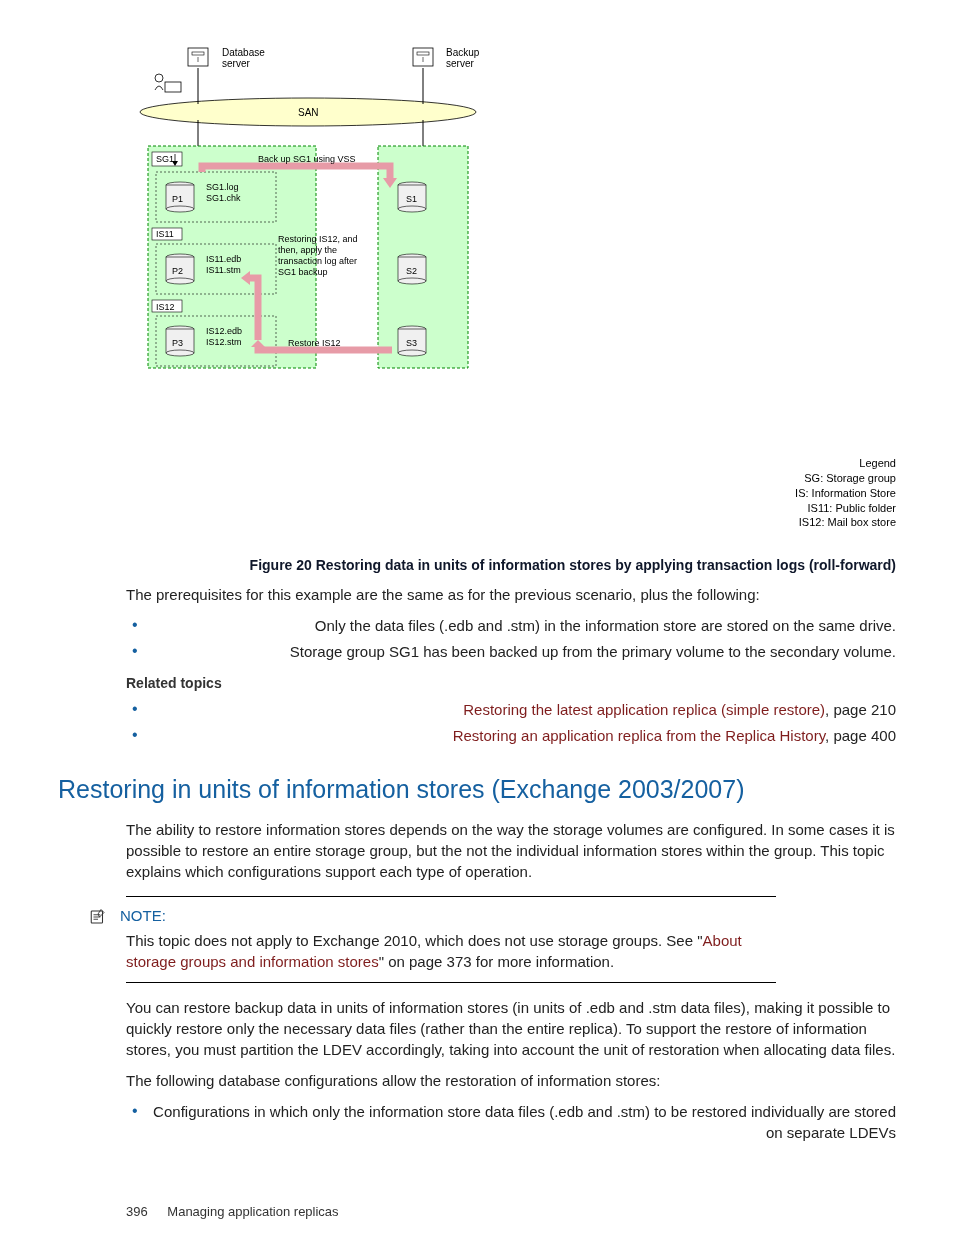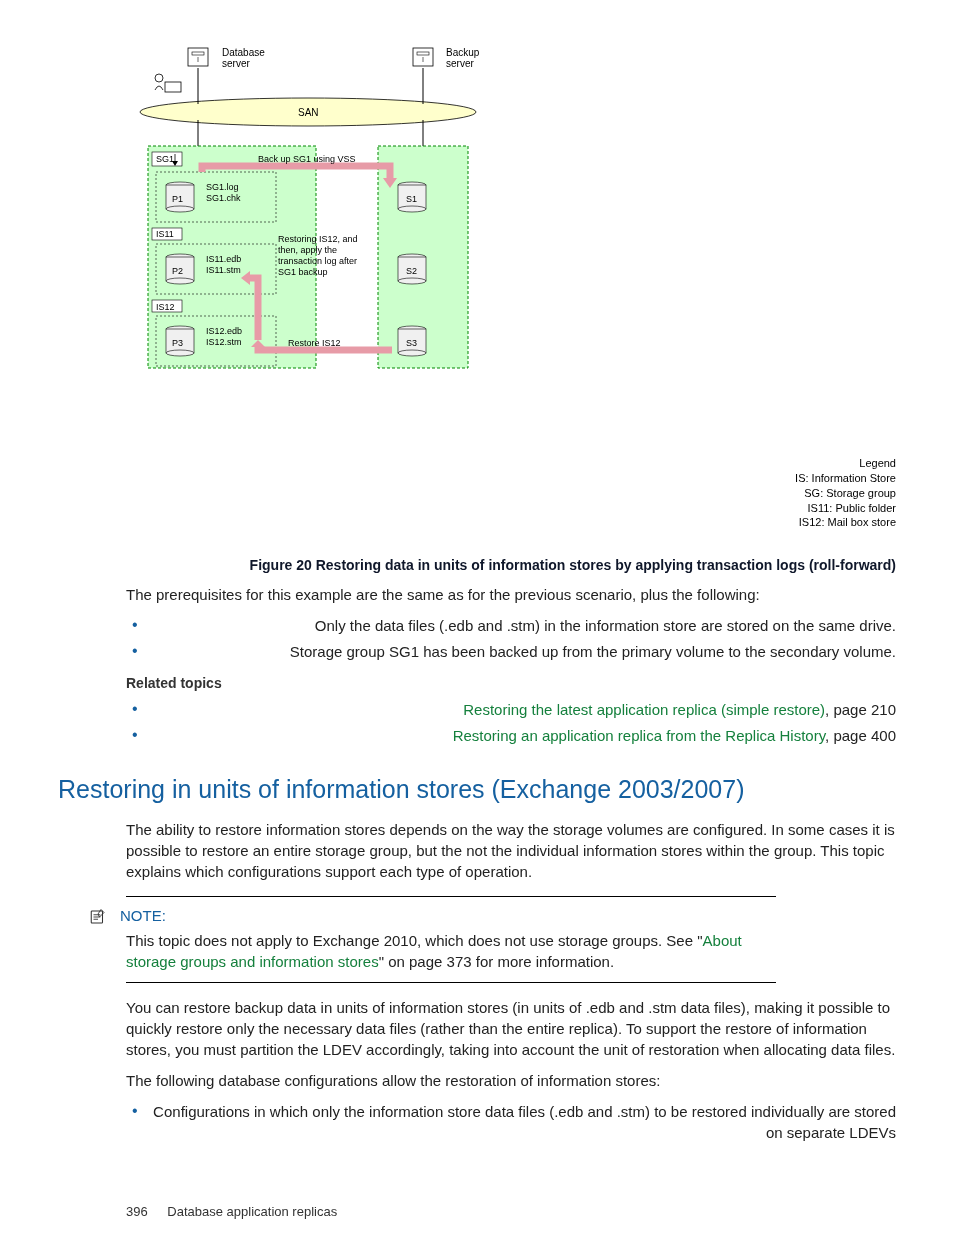--- a/index.html
+++ b/index.html
@@ -68,21 +68,21 @@
     color: #1560a0;
     font-size: 16px;
     line-height: 1;
     top: 2px;
   }
   .related-heading {
     font-weight: bold;
     font-size: 14px;
     margin: 10px 0 6px 68px;
   }
-  .link { color: #15803d; }
+  .link { color: #7f1d1d; }
   .section-heading {
     color: #1560a0;
     font-weight: normal;
     font-size: 25px;
     margin: 26px 0 12px 0;
   }
   .note-block {
     margin: 14px 0 14px 68px;
   }
   .note-rule {
@@ -249,22 +249,22 @@
         <text x="68" y="305" font-size="9">IS12.stm</text>
         <text x="150" y="306" font-size="9">Restore IS12</text>
 
         <text x="268" y="162" font-size="9">S1</text>
         <text x="268" y="234" font-size="9">S2</text>
         <text x="268" y="306" font-size="9">S3</text>
       </svg>
     </div>
     <div class="legend-box" style="margin-left:14px;">
       <div class="legend-title">Legend</div>
+      <div class="indent1">SG: Storage group</div>
       <div class="indent1">IS: Information Store</div>
-      <div class="indent1">SG: Storage group</div>
       <div class="indent2">IS11: Public folder</div>
       <div class="indent2">IS12: Mail box store</div>
     </div>
   </div>
 
   <div class="figure-caption">Figure 20 Restoring data in units of information stores by applying transaction logs (roll-forward)</div>
 
   <p class="body-text">The prerequisites for this example are the same as for the previous scenario, plus the following:</p>
 
   <ul class="bullets">
@@ -307,16 +307,16 @@
 
   <p class="body-text">You can restore backup data in units of information stores (in units of .edb and .stm data files), making it possible to quickly restore only the necessary data files (rather than the entire replica). To support the restore of information stores, you must partition the LDEV accordingly, taking into account the unit of restoration when allocating data files.</p>
   <p class="body-text">The following database configurations allow the restoration of information stores:</p>
 
   <ul class="bullets">
     <li>Configurations in which only the information store data files (.edb and .stm) to be restored individually are stored on separate LDEVs</li>
   </ul>
 
   <div class="footer">
     <span class="pageno">396</span>
-    <span>Database application replicas</span>
+    <span>Managing application replicas</span>
   </div>
 
 </div>
 
 </body></html>

